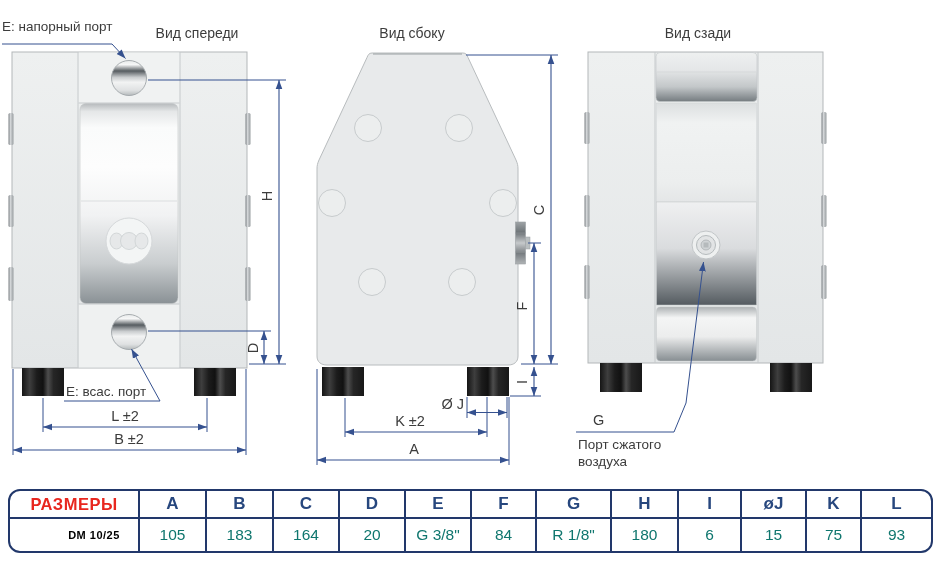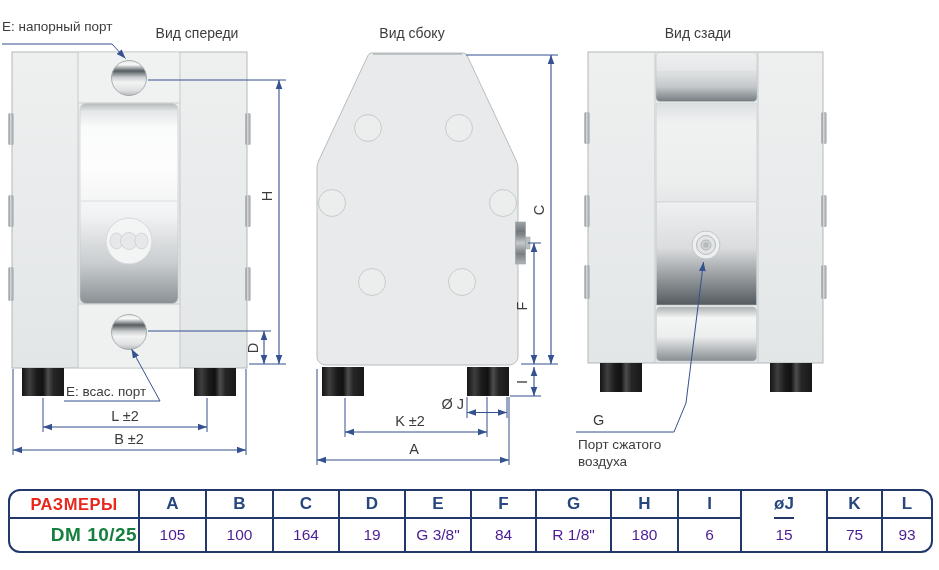--- a/index.html
+++ b/index.html
@@ -14,23 +14,23 @@
   .extline{stroke:#35518f;stroke-width:1;fill:none;}
   
   .dims-table{position:absolute;left:8px;top:489px;width:925px;height:64px;
       box-sizing:border-box;border:2px solid #22386b;border-radius:12px;
       display:flex;overflow:hidden;background:#fff;}
   .tcol{display:flex;flex-direction:column;box-sizing:border-box;border-left:2px solid #22386b;}
   .tcol:first-child{border-left:none;}
   .tcell-h{height:26px;border-bottom:2px solid #22386b;display:flex;align-items:center;
       justify-content:center;font-weight:bold;font-size:17px;color:#27477e;}
   .tcell-v{flex:1;display:flex;align-items:center;justify-content:center;
-      font-size:15.5px;color:#4c1d95;}
+      font-size:15.5px;color:#0f766e;}
   .tcol-label .tcell-h{color:#e8271f;font-size:16.5px;letter-spacing:.5px;}
-  .tcol-label .tcell-v{color:#15803d;font-weight:bold;font-size:19px;letter-spacing:.5px;padding-left:40px;}
+  .tcol-label .tcell-v{color:#000000;font-weight:bold;font-size:11px;letter-spacing:.5px;padding-left:40px;}
 </style>
 </head>
 <body>
 
 <div class="stage">
 
 <svg class="drawing" width="939" height="488" viewBox="0 0 939 488">
   <defs>
     <marker id="ar" markerWidth="12" markerHeight="10" refX="9.3" refY="4" orient="auto-start-reverse" markerUnits="userSpaceOnUse">
       <path d="M0,0.6 L9.3,4 L0,7.4 Z" fill="#35518f"></path>
@@ -260,29 +260,29 @@
   <div class="tcol tcol-label" style="width:128px;">
     <div class="tcell-h">РАЗМЕРЫ</div>
     <div class="tcell-v">DM 10/25</div>
   </div>
   <div class="tcol" style="width:67px;">
     <div class="tcell-h">A</div>
     <div class="tcell-v">105</div>
   </div>
   <div class="tcol" style="width:67px;">
     <div class="tcell-h">B</div>
-    <div class="tcell-v">100</div>
+    <div class="tcell-v">183</div>
   </div>
   <div class="tcol" style="width:66px;">
     <div class="tcell-h">C</div>
     <div class="tcell-v">164</div>
   </div>
   <div class="tcol" style="width:66px;">
     <div class="tcell-h">D</div>
-    <div class="tcell-v">19</div>
+    <div class="tcell-v">20</div>
   </div>
   <div class="tcol" style="width:66px;">
     <div class="tcell-h">E</div>
     <div class="tcell-v">G 3/8"</div>
   </div>
   <div class="tcol" style="width:65px;">
     <div class="tcell-h">F</div>
     <div class="tcell-v">84</div>
   </div>
   <div class="tcol" style="width:75px;">
@@ -290,21 +290,21 @@
     <div class="tcell-v">R 1/8"</div>
   </div>
   <div class="tcol" style="width:67px;">
     <div class="tcell-h">H</div>
     <div class="tcell-v">180</div>
   </div>
   <div class="tcol" style="width:63px;">
     <div class="tcell-h">I</div>
     <div class="tcell-v">6</div>
   </div>
-  <div class="tcol" style="width:86px;align-items:center;">
+  <div class="tcol" style="width:65px;">
     <div class="tcell-h">øJ</div>
     <div class="tcell-v">15</div>
   </div>
   <div class="tcol" style="width:55px;">
     <div class="tcell-h">K</div>
     <div class="tcell-v">75</div>
   </div>
   <div class="tcol" style="flex:1;">
     <div class="tcell-h">L</div>
     <div class="tcell-v">93</div>

